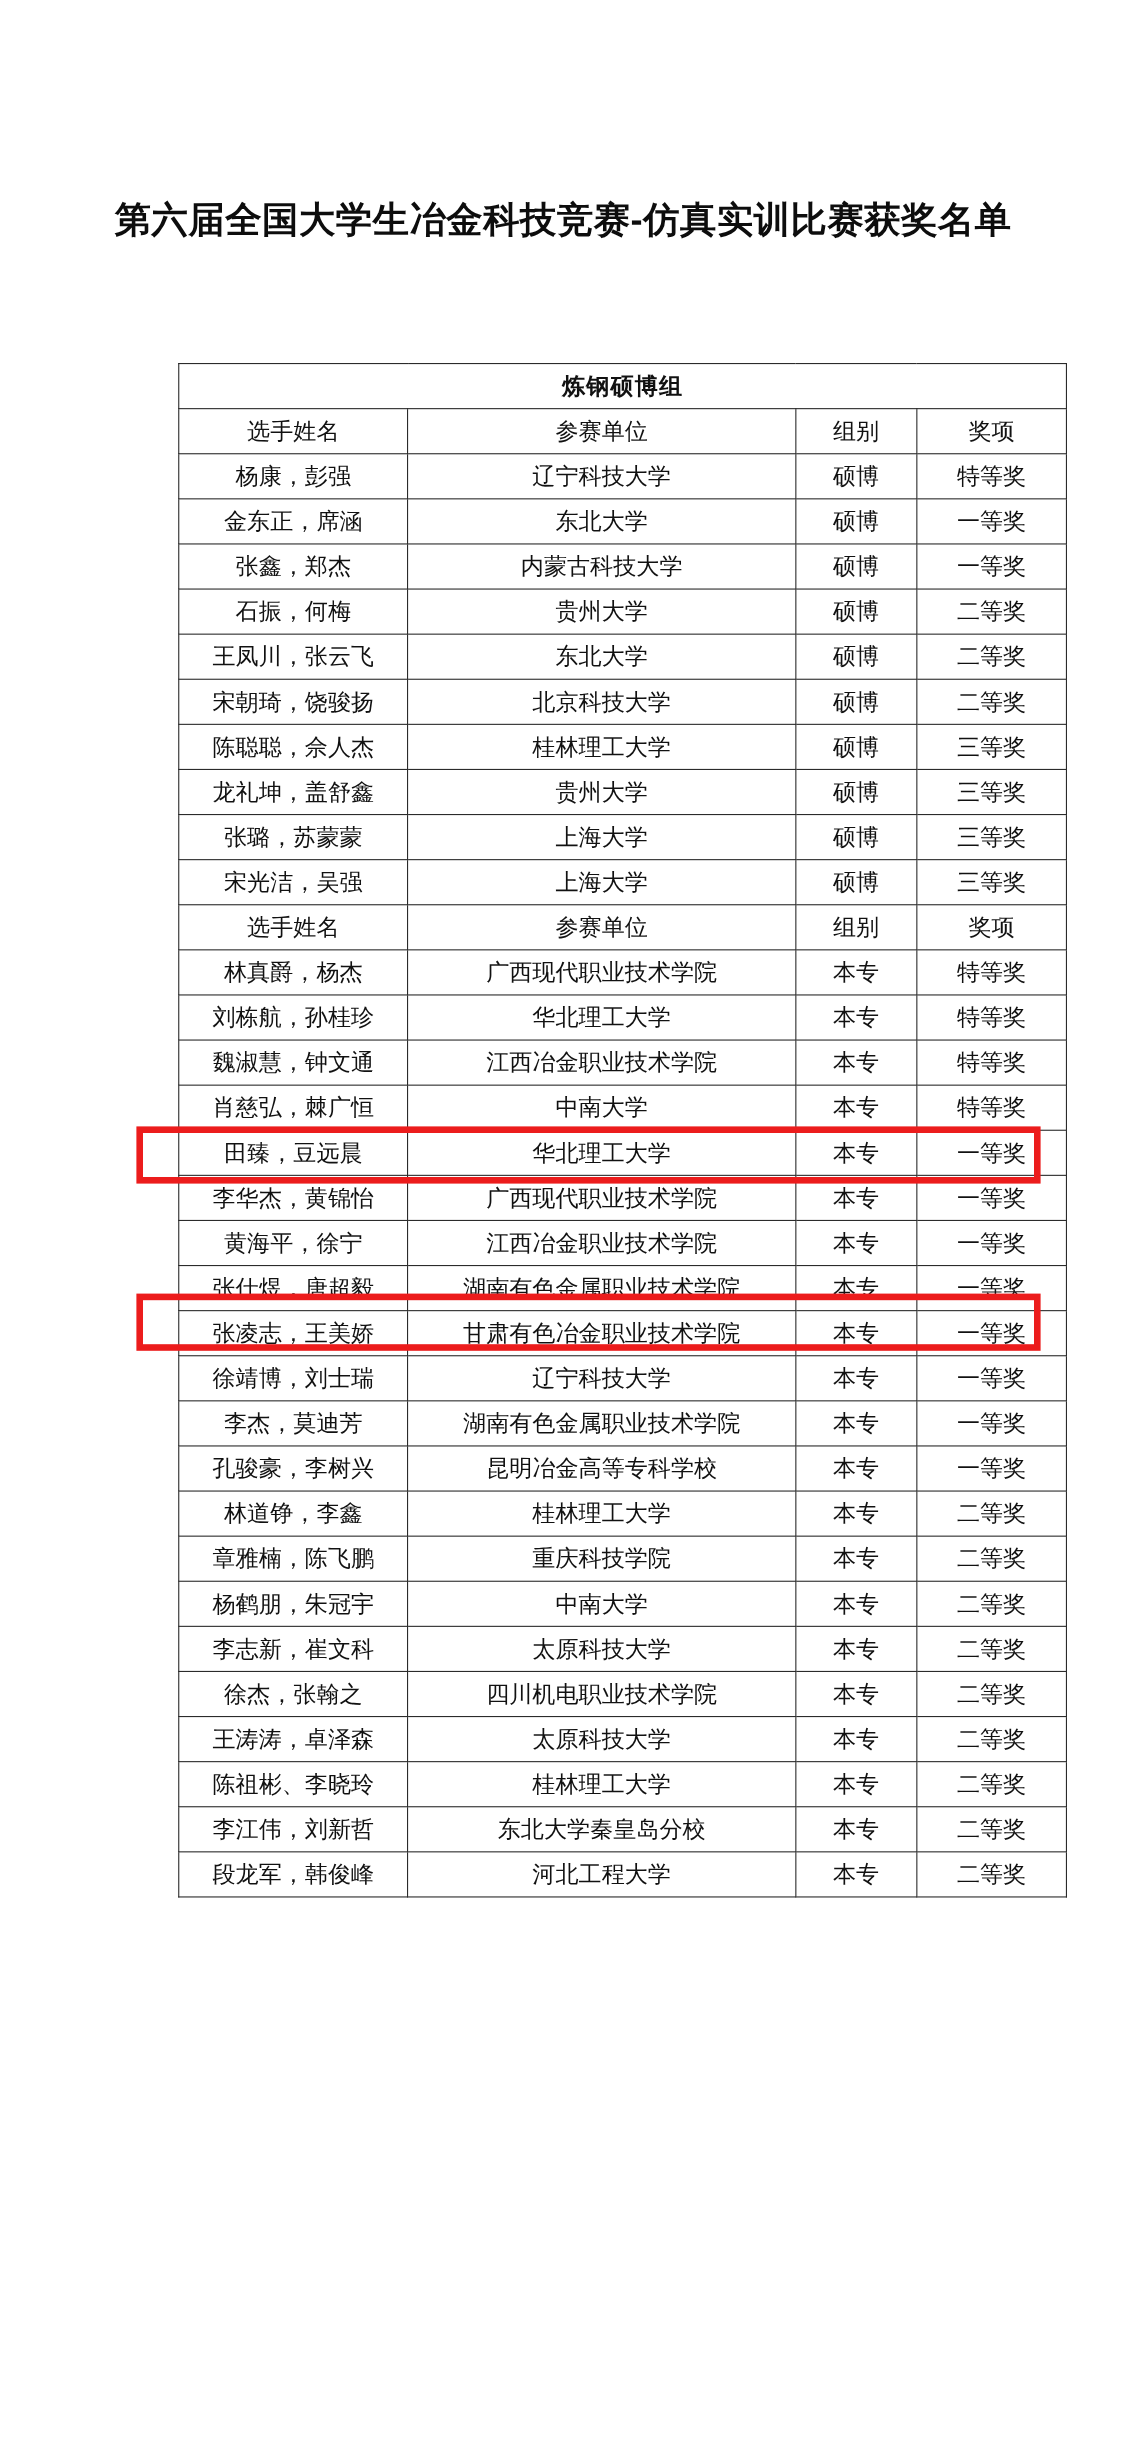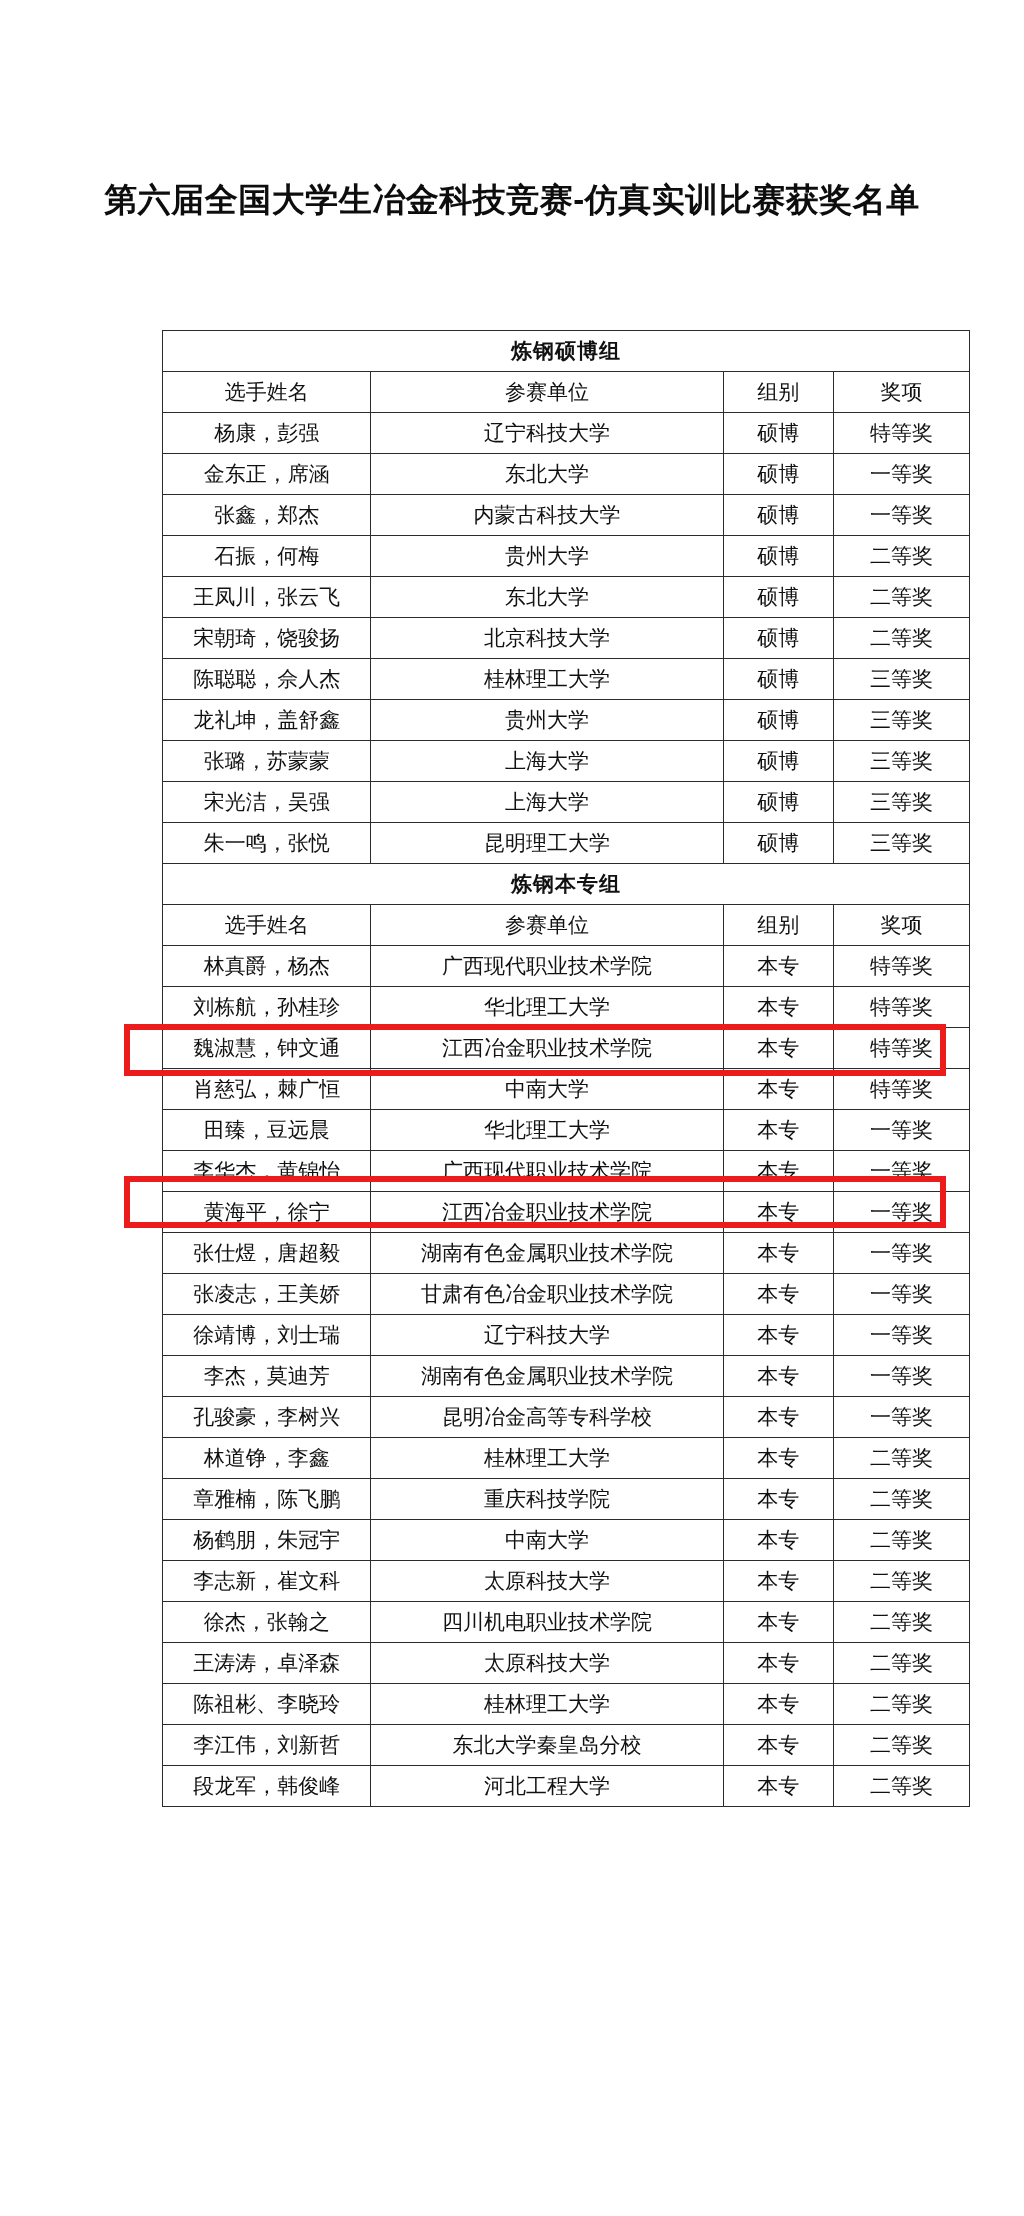--- a/index.html
+++ b/index.html
@@ -181,29 +181,20 @@
             <td>上海大学</td>
             <td>硕博</td>
             <td>三等奖</td>
           </tr>
           <tr>
             <td>宋光洁，吴强</td>
             <td>上海大学</td>
             <td>硕博</td>
             <td>三等奖</td>
           </tr>
-          <tr>
-            <td>朱一鸣，张悦</td>
-            <td>昆明理工大学</td>
-            <td>硕博</td>
-            <td>三等奖</td>
-          </tr>
-          <tr class="section-row">
-            <td colspan="4">炼钢本专组</td>
-          </tr>
           <tr class="header-row">
             <td>选手姓名</td>
             <td>参赛单位</td>
             <td>组别</td>
             <td>奖项</td>
           </tr>
           <tr>
             <td>林真爵，杨杰</td>
             <td>广西现代职业技术学院</td>
             <td>本专</td>

